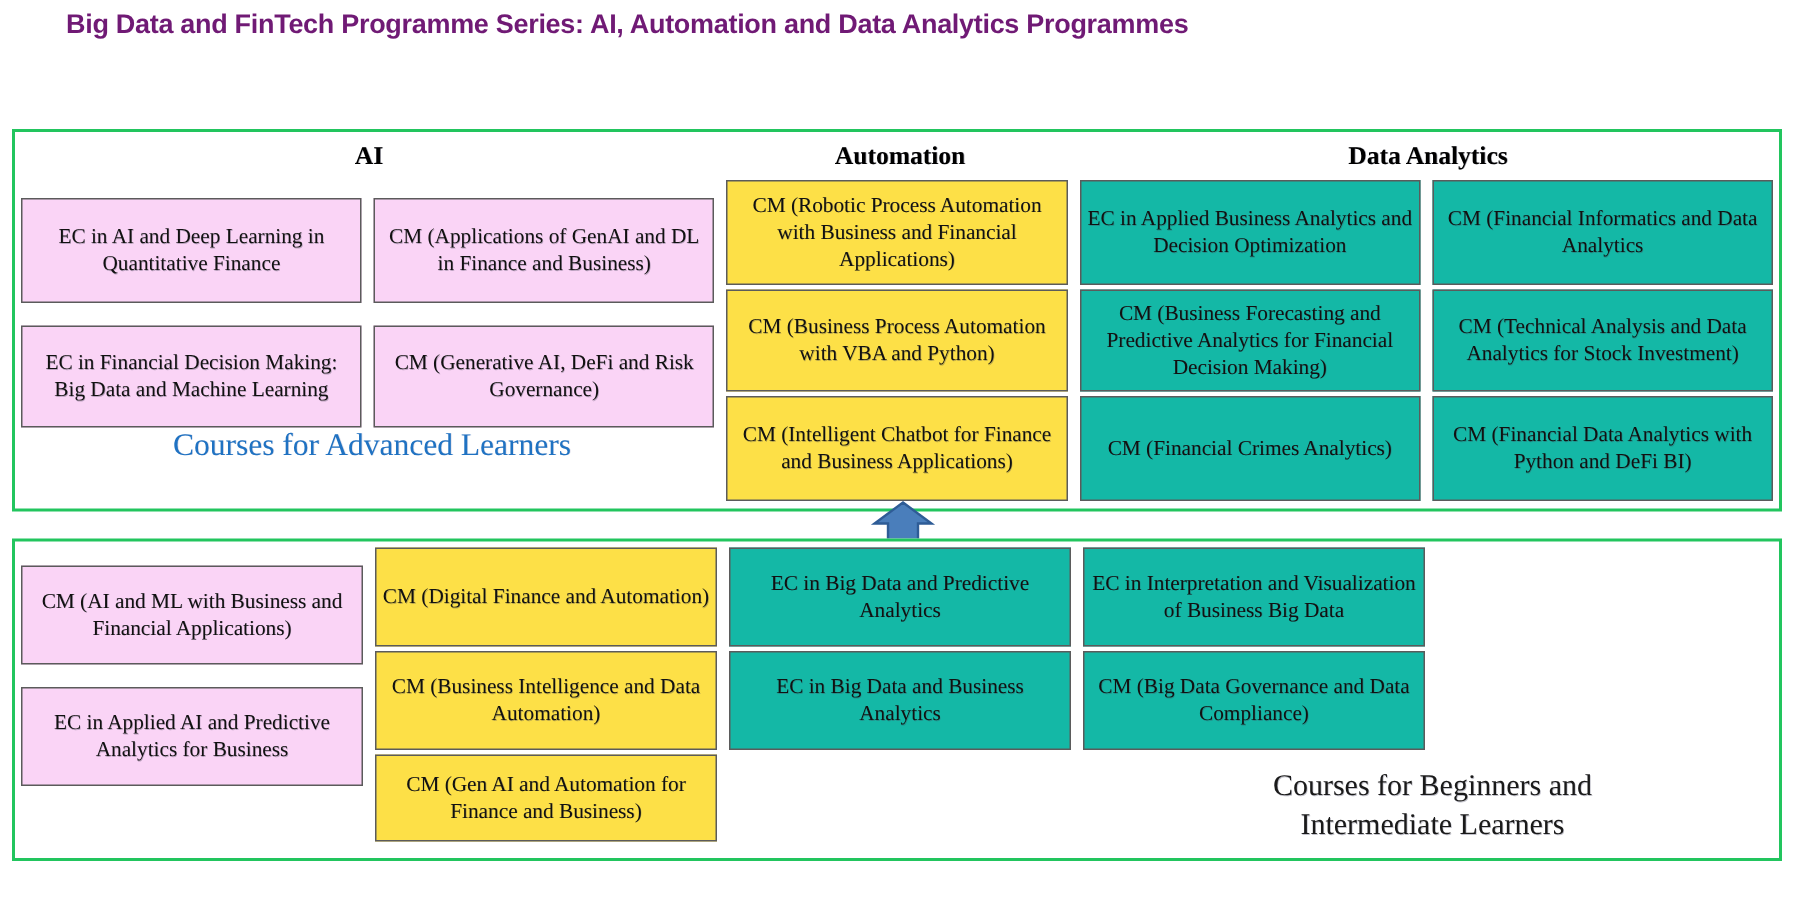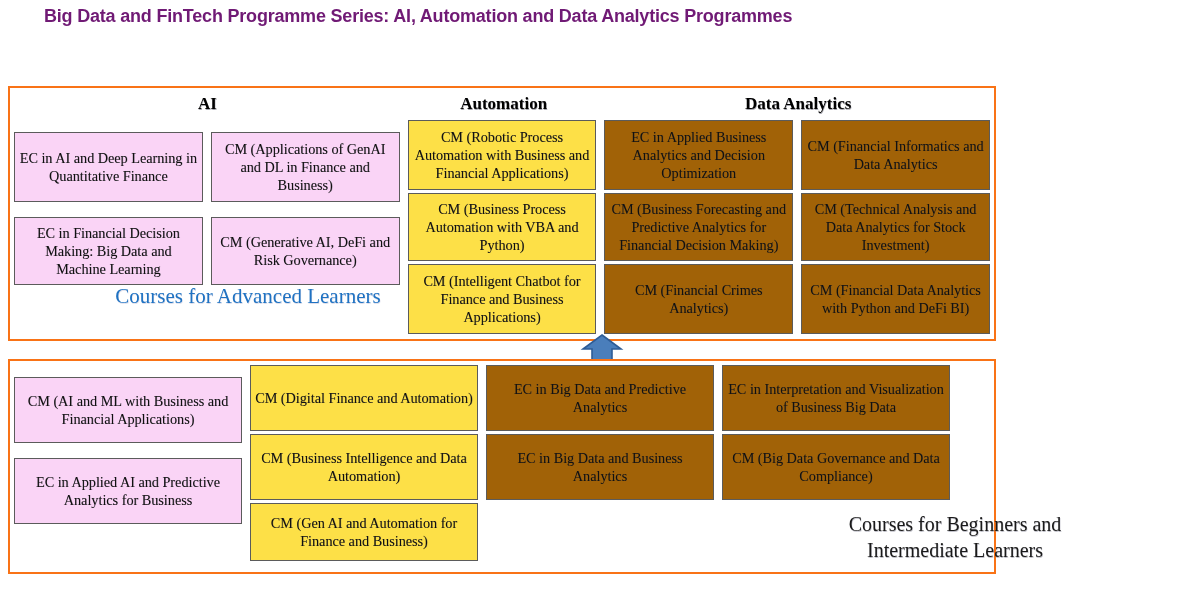--- a/index.html
+++ b/index.html
@@ -26,23 +26,23 @@
     font-weight: 700;
     color: #701a75;
     letter-spacing: -0.2px;
     white-space: nowrap;
   }
 
   
   .panel {
     position: absolute;
     left: 8px;
-    width: 988px;
+    width: 1180px;
     box-sizing: border-box;
-    border: 2px solid #f97316;
+    border: 2px solid #22c55e;
     background: #ffffff;
   }
   #panel-advanced { top: 86px;  height: 255px; }
   #panel-beginner { top: 359px; height: 215px; }
 
   
   .header-row {
     position: absolute;
     left: 0; top: 0;
     width: 100%;
@@ -100,21 +100,21 @@
     padding: 2px 4px;
     text-shadow: 0.4px 0.4px 0 rgba(70,70,90,.35);
   }
   .cell.h70 { height: 70px; }
   .cell.h68 { height: 68px; }
   .cell.h66 { height: 66px; }
   .cell.h58 { height: 58px; }
 
   .c-pink   { background: #FAD4F6; margin-top: 12px; }
   .c-salmon { background: #fde047; }
-  .c-yellow { background: #a16207; }
+  .c-yellow { background: #14b8a6; }
 
   
   .caption {
     position: absolute;
     font-family: Liberation Serif, serif;
     text-align: center;
     line-height: 1.3;
   }
   #caption-advanced {
     left: 8px;

